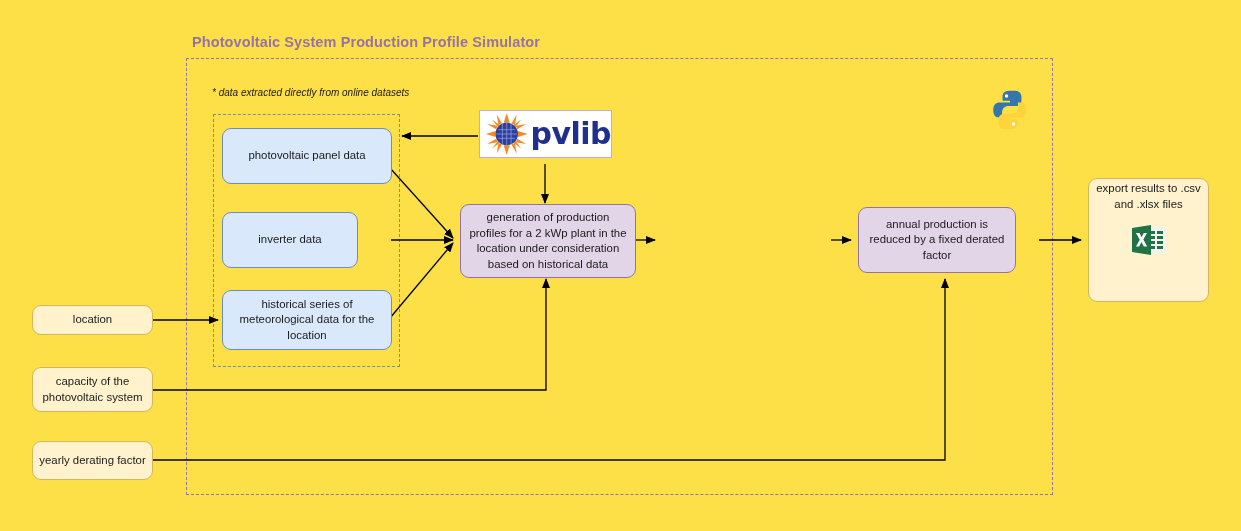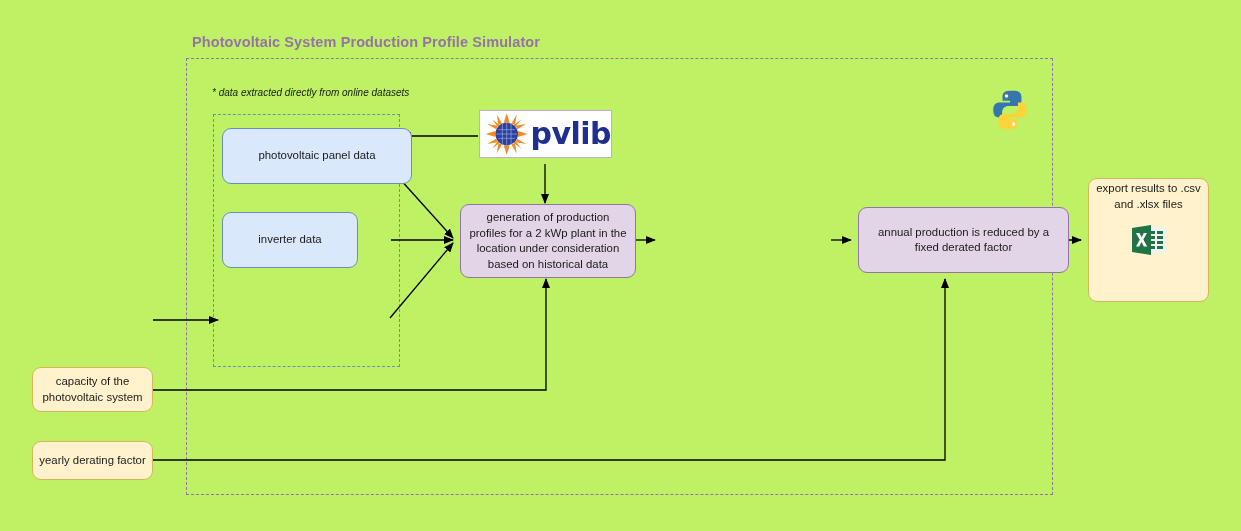--- a/index.html
+++ b/index.html
@@ -7,21 +7,21 @@
     padding: 0;
     background: #ffffff;
   }
   body {
     font-family: "Liberation Sans", sans-serif;
   }
   #canvas {
     position: relative;
     width: 1241px;
     height: 531px;
-    background: #bef264;
+    background: #fde047;
     overflow: hidden;
   }
   svg.wires {
     position: absolute;
     left: 0;
     top: 0;
     width: 1241px;
     height: 531px;
     pointer-events: none;
   }
@@ -167,28 +167,31 @@
       <path d="M636,240 L655,240" marker-end="url(#ah)"></path>
 
       <path d="M831,240 L851,240" marker-end="url(#ah)"></path>
 
       <path d="M153,460 L945,460 L945,279" marker-end="url(#ah)"></path>
 
       <path d="M1039,240 L1081,240" marker-end="url(#ah)"></path>
     </g>
   </svg>
 
-  <div class="node blue" style="left:222px; top:128px; width:190px; height:56px;">
+  <div class="node blue" style="left:222px; top:128px; width:170px; height:56px;">
     <span>photovoltaic panel data</span>
   </div>
 
   <div class="node blue" style="left:222px; top:212px; width:136px; height:56px;">
     <span>inverter data</span>
   </div>
 
+  <div class="node blue" style="left:222px; top:290px; width:170px; height:60px;">
+    <span>historical series of meteorological data for the location</span>
+  </div>
 
   <div class="logo-box">
     <svg width="46" height="46" viewBox="0 0 100 100">
       <g fill="#f08a24">
         <polygon points="50,2 57,24 43,24"></polygon>
         <polygon points="50,98 57,76 43,76"></polygon>
         <polygon points="2,50 24,43 24,57"></polygon>
         <polygon points="98,50 76,43 76,57"></polygon>
         <polygon points="16,16 34,30 30,34"></polygon>
         <polygon points="84,84 66,70 70,66"></polygon>
@@ -221,24 +224,27 @@
     <circle cx="42" cy="18" r="4" fill="#ffffff"></circle>
     <path d="M51,94 C64,94 67,87 67,80 L67,71 L50,71 L50,67 L74,67 C82,67 88,62 88,50 C88,38 83,33 75,33 L68,33 L68,44 C68,53 62,59 53,59 L36,59 C29,59 24,64 24,71 L24,80 C24,88 30,94 38,94 Z" fill="#ffd43b"></path>
     <circle cx="58" cy="82" r="4" fill="#ffffff"></circle>
   </svg>
 
   <div class="node purple" style="left:460px; top:204px; width:176px; height:74px;">
     <span>generation of production profiles for a 2 kWp plant in the location under consideration based on historical data</span>
   </div>
 
 
-  <div class="node purple" style="left:858px; top:207px; width:211px; height:66px;">
+  <div class="node purple" style="left:858px; top:207px; width:158px; height:66px;">
     <span>annual production is reduced by a fixed derated factor</span>
   </div>
 
+  <div class="node yellow" style="left:32px; top:305px; width:121px; height:30px;">
+    <span>location</span>
+  </div>
 
   <div class="node yellow" style="left:32px; top:367px; width:121px; height:45px;">
     <span>capacity of the photovoltaic system</span>
   </div>
 
   <div class="node yellow" style="left:32px; top:441px; width:121px; height:39px;">
     <span>yearly derating factor</span>
   </div>
 
   <div class="node yellow export" style="left:1088px; top:178px; width:121px; height:124px;">

